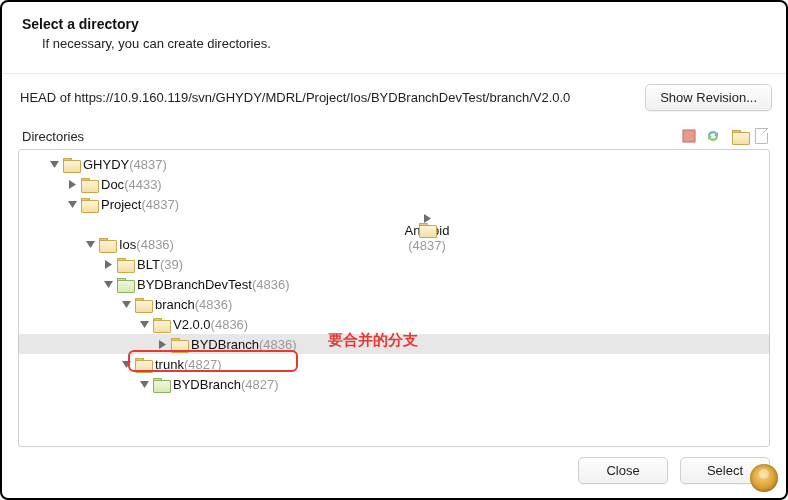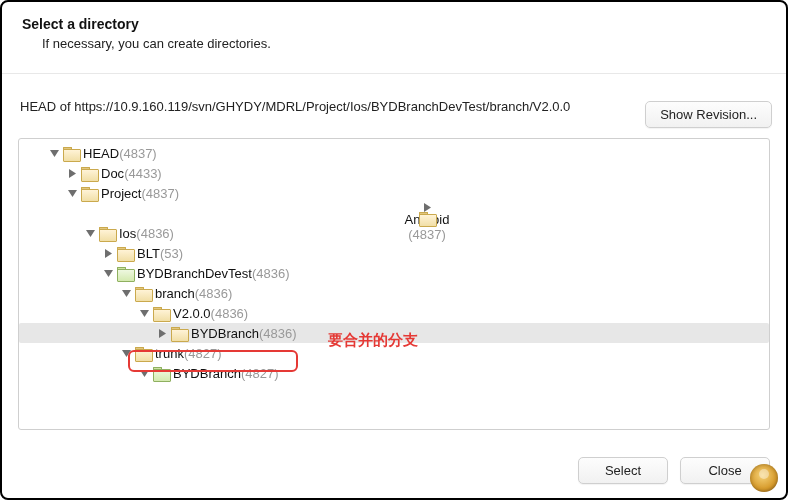--- a/index.html
+++ b/index.html
@@ -4,21 +4,21 @@
 <style>
   * { box-sizing: border-box; margin: 0; padding: 0; }
   html, body { width: 788px; height: 500px; font-family: -apple-system, "Helvetica Neue", Arial, sans-serif; font-size: 13px; background: #fff; }
   .dialog { width: 788px; height: 500px; border: 2px solid #000; border-radius: 8px; position: relative; display: flex; flex-direction: column; overflow: hidden; }
   .hdr { padding: 14px 20px 12px 20px; }
   .hdr-title { font-weight: 700; font-size: 14px; color: #111; }
   .hdr-sub { padding: 4px 0 0 20px; color: #222; font-size: 13px; }
   .sep { height: 1px; background: #e8e8e8; margin: 10px 0 0 0; }
   .url-row { display: flex; align-items: center; gap: 2px; padding: 10px 14px 10px 18px; }
   .url-text { flex: 1; color: #222; font-size: 13px; white-space: nowrap; overflow: hidden; }
-  .btn { background: linear-gradient(#fdfdfd,#f1f1f1); border: 1px solid #cfcfcf; border-radius: 5px; padding: 5px 14px; font-size: 13px; color: #222; cursor: pointer; box-shadow: 0 1px 1px rgba(0,0,0,.05); margin-top: 17px; }
+  .btn { background: linear-gradient(#fdfdfd,#f1f1f1); border: 1px solid #cfcfcf; border-radius: 5px; padding: 5px 14px; font-size: 13px; color: #222; cursor: pointer; box-shadow: 0 1px 1px rgba(0,0,0,.05); }
   .toolbar { display: flex; align-items: center; padding: 6px 16px 4px 20px; gap: 6px; }
   .toolbar-label { flex: 1; color: #222; font-size: 13px; }
   .ticon { width: 18px; height: 18px; display: inline-flex; align-items: center; justify-content: center; }
   .tree { flex: 1; border: 1px solid #cfcfcf; border-radius: 3px; margin: 0 16px; overflow: auto; background: #fff; padding: 4px 0; }
   .row { display: flex; align-items: center; height: 20px; white-space: nowrap; font-size: 13px; }
   .disc { width: 10px; height: 10px; display: inline-flex; align-items: center; justify-content: center; color: #6b6b6b; font-size: 10px; }
   .disc svg { display: block; }
   .folder { width: 16px; height: 13px; display: inline-block; margin: 0 4px; position: relative; }
   .folder::before { content:""; position:absolute; top:0; left:0; width:7px; height:3px; border-radius:1px 1px 0 0; background:#e2c67e; border:1px solid #caa94d; border-bottom:none; }
   .folder::after { content:""; position:absolute; top:2px; left:0; width:16px; height:11px; border-radius:1px; background:linear-gradient(#fff3d6,#f1dfa7); border:1px solid #caa94d; }
@@ -50,30 +50,50 @@
   </div>
   <div class="sep"></div>
 
   <div class="url-row">
     <div class="url-text">
       <span>HEAD of </span><span>https://10.9.160.119/svn/GHYDY/MDRL/Project/Ios/BYDBranchDevTest/branch/V2.0.0</span>
     </div>
     <button class="btn">Show Revision...</button>
   </div>
 
+  <div class="toolbar">
+    <span class="toolbar-label">Directories</span>
+    <span class="ticon">
+        <svg width="14" height="14">
+          <rect x="1" y="1" width="12" height="12" fill="#e49a8e" stroke="#c86b59"></rect>
+        </svg>
+      </span>
+    <span class="ticon">
+        <svg width="16" height="16" viewBox="0 0 16 16">
+          <path d="M3 8a5 5 0 0 1 9-3l1-1v4h-4l1.4-1.4A3 3 0 0 0 5 8" fill="#6fb6c9"></path>
+          <path d="M13 8a5 5 0 0 1-9 3l-1 1V8h4l-1.4 1.4A3 3 0 0 0 11 8" fill="#8fc77a"></path>
+        </svg>
+      </span>
+    <span class="ticon">
+        <span class="folder" style="display:inline-block;"></span>
+      </span>
+    <span class="ticon">
+        <span class="file-icon"></span>
+      </span>
+  </div>
 
   <div class="tree" id="tree">
       <div class="row" style="padding-left: 30px;">
         <span class="disc">
           <svg width="9" height="9">
             <polygon points="0,1 9,1 4.5,8" fill="#6e6e6e"></polygon>
           </svg>
         </span>
         <span class="folder "></span>
-        <span class="lbl">HEAD</span> 
+        <span class="lbl">GHYDY</span> 
         <span class="rev">(4837)</span>
       </div>
       <div class="row" style="padding-left: 48px;">
         <span class="disc">
           <svg width="9" height="9">
             <polygon points="1,0 8,4.5 1,9" fill="#6e6e6e"></polygon>
           </svg>
         </span>
         <span class="folder "></span>
         <span class="lbl">Doc</span> 
@@ -110,21 +130,21 @@
         <span class="rev">(4836)</span>
       </div>
       <div class="row" style="padding-left: 84px;">
         <span class="disc">
           <svg width="9" height="9">
             <polygon points="1,0 8,4.5 1,9" fill="#6e6e6e"></polygon>
           </svg>
         </span>
         <span class="folder "></span>
         <span class="lbl">BLT</span> 
-        <span class="rev">(53)</span>
+        <span class="rev">(39)</span>
       </div>
       <div class="row" style="padding-left: 84px;">
         <span class="disc">
           <svg width="9" height="9">
             <polygon points="0,1 9,1 4.5,8" fill="#6e6e6e"></polygon>
           </svg>
         </span>
         <span class="folder green"></span>
         <span class="lbl">BYDBranchDevTest</span> 
         <span class="rev">(4836)</span>
@@ -178,21 +198,21 @@
         <span class="folder green"></span>
         <span class="lbl">BYDBranch</span> 
         <span class="rev">(4827)</span>
       </div>
     </div>
 
   <div class="callout-box" style="left:126px; top:348px; width:170px; height:22px;"></div>
   <div class="callout-text" style="left:326px; top:329px;">要合并的分支</div>
 
   <div class="footer">
+    <button class="btn">Close</button>
     <button class="btn">Select</button>
-    <button class="btn">Close</button>
   </div>
 
   <div class="watermark">
     <span class="logo"></span>
   </div>
 
 </div>
 
 </body></html>

